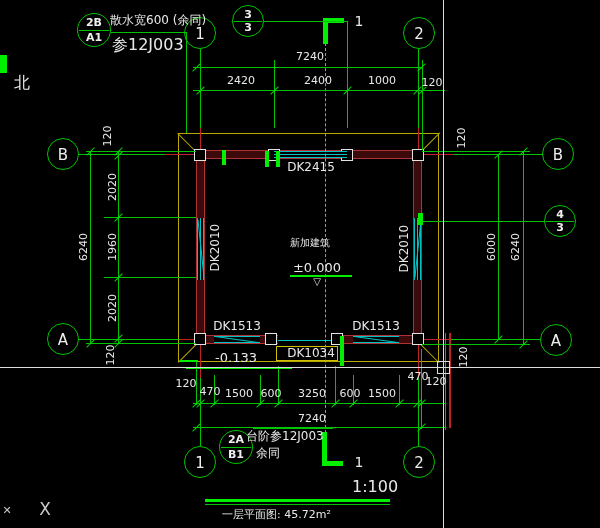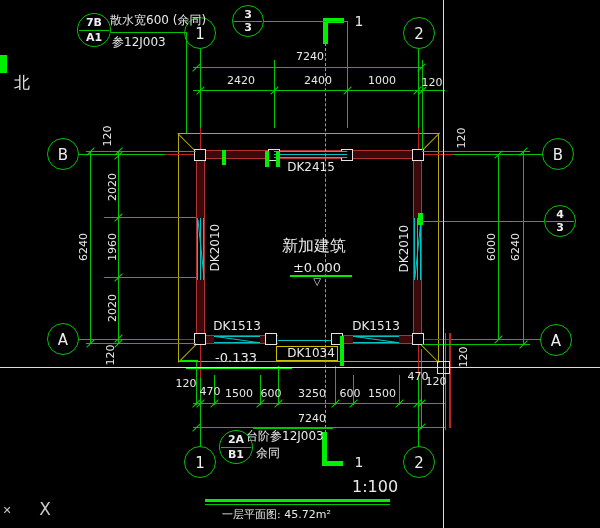--- a/index.html
+++ b/index.html
@@ -194,21 +194,21 @@
   <div class="txt" style="left:398px;top:371px;width:40px;">470</div>
   <div class="txt" style="left:416px;top:376px;width:40px;">120</div>
   <div class="txt" style="left:284px;top:413px;width:56px;">7240</div>
 
   <div class="txt" style="left:283px;top:161px;width:56px;font-size:12px;">DK2415</div>
   <div class="txt r90" style="left:190px;top:241px;width:52px;font-size:12px;">DK2010</div>
   <div class="txt r90" style="left:379px;top:242px;width:52px;font-size:12px;">DK2010</div>
   <div class="txt" style="left:209px;top:320px;width:56px;font-size:12px;">DK1513</div>
   <div class="txt" style="left:348px;top:320px;width:56px;font-size:12px;">DK1513</div>
   <div class="txt" style="left:283px;top:347px;width:56px;font-size:12px;">DK1034</div>
-  <div class="txt" style="left:282px;top:237px;width:56px;font-size:16px;">新加建筑</div>
+  <div class="txt" style="left:282px;top:237px;width:56px;font-size:10px;">新加建筑</div>
   <div class="txt" style="left:289px;top:261px;width:56px;font-size:13px;">±0.000</div>
   <div class="thick" style="left:290px;top:275px;width:62px;height:2px;"></div>
   <div class="txt" style="left:305px;top:276px;width:24px;font-size:10px;">▽</div>
   <div class="txt" style="left:198px;top:351px;width:76px;font-size:13px;">-0.133</div>
 
   <div class="bub" style="left:184px;top:17px;">
       <span class="bt">1</span>
     </div>
   <div class="bub" style="left:403px;top:17px;">
       <span class="bt">2</span>
@@ -226,28 +226,28 @@
       <span class="bt">A</span>
     </div>
   <div class="bub" style="left:542px;top:138px;">
       <span class="bt">B</span>
     </div>
   <div class="bub" style="left:540px;top:324px;">
       <span class="bt">A</span>
     </div>
 
   <div class="sbub" style="left:77px;top:13px;width:34px;height:34px;">
-    <span class="a">7B</span>
+    <span class="a">2B</span>
     <span class="dv"></span>
     <span class="b">A1</span>
   </div>
   <div class="hl" style="left:111px;top:32px;width:76px;"></div>
   <div class="vl" style="left:186px;top:32px;height:101px;"></div>
   <div class="txt" style="left:110px;top:14px;width:116px;text-align:left;font-size:12px;">散水宽600 (余同)</div>
-  <div class="txt" style="left:112px;top:36px;width:90px;text-align:left;font-size:12px;">参12J003</div>
+  <div class="txt" style="left:112px;top:36px;width:90px;text-align:left;font-size:16px;">参12J003</div>
 
   <div class="sbub" style="left:232px;top:5px;width:32px;height:32px;">
     <span class="a">3</span>
     <span class="dv"></span>
     <span class="b">3</span>
   </div>
   <div class="hl" style="left:264px;top:21px;width:83px;"></div>
 
   <div class="sbub" style="left:544px;top:205px;width:32px;height:32px;">
     <span class="a">4</span>

